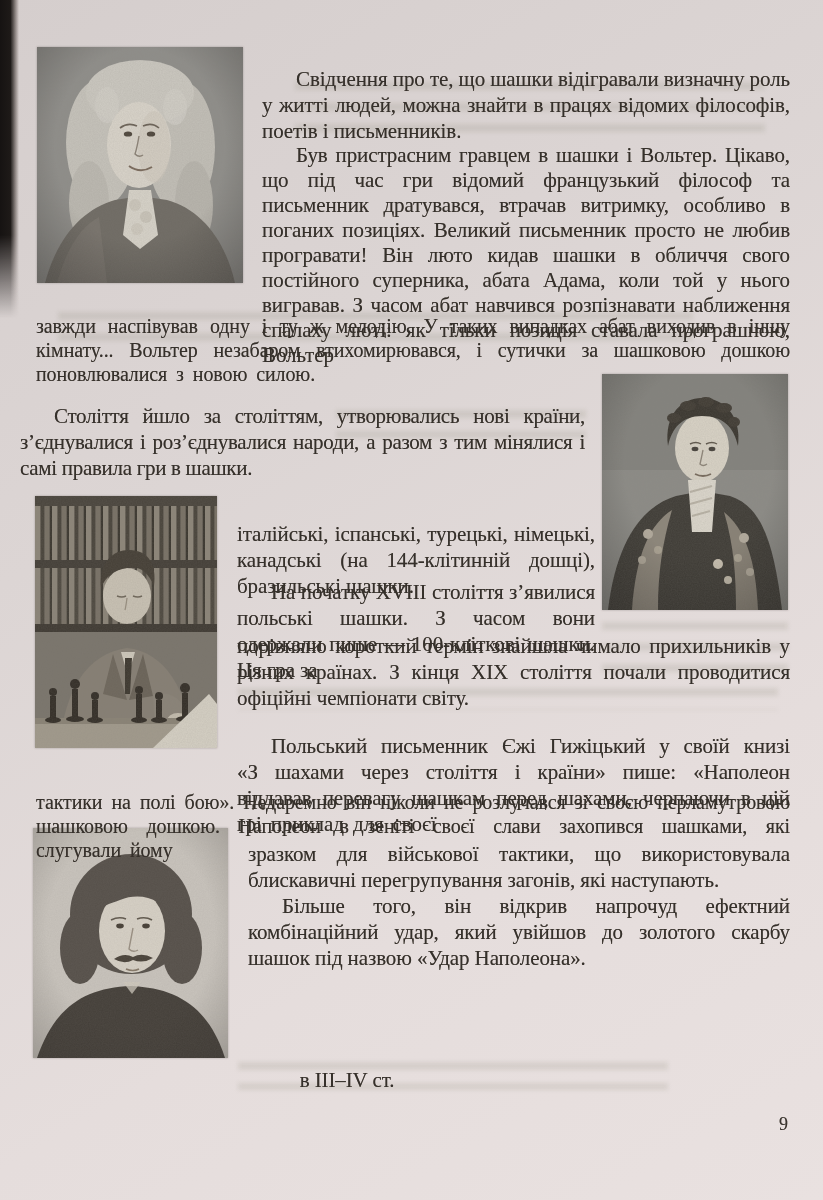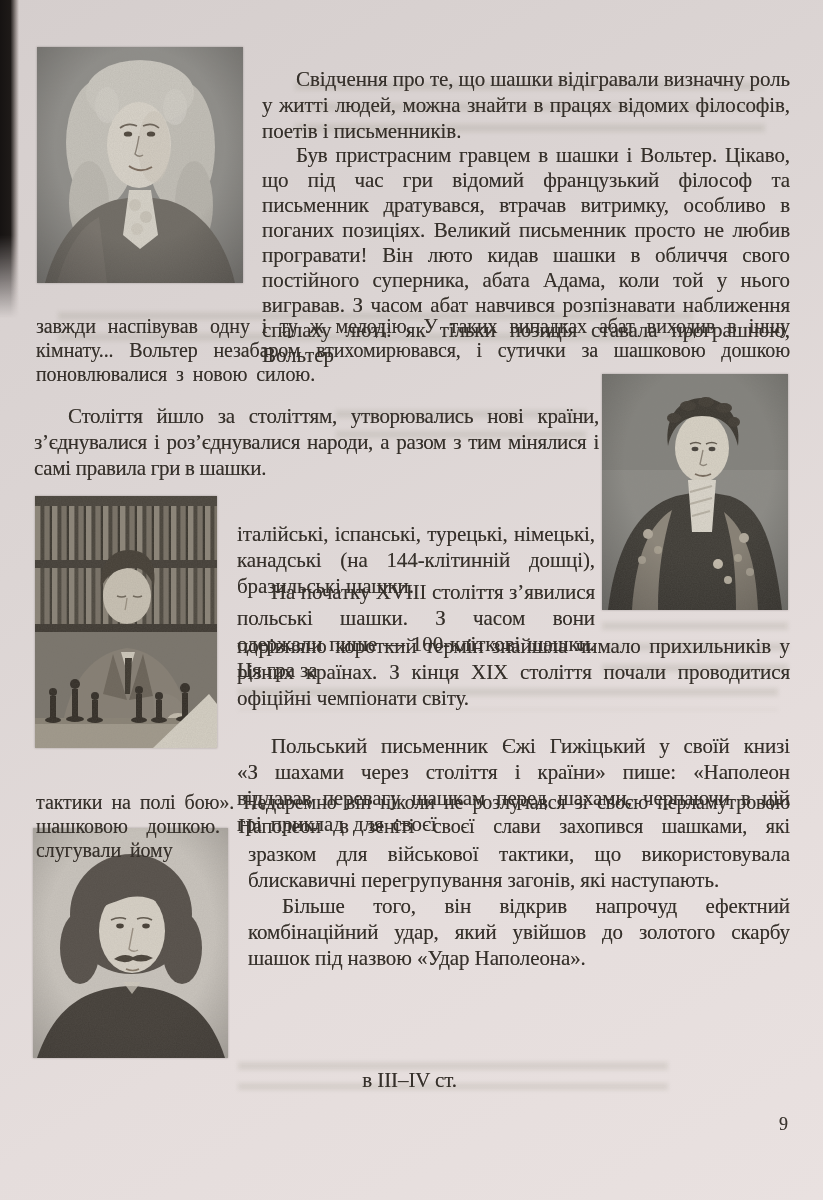--- a/index.html
+++ b/index.html
@@ -25,31 +25,31 @@
     color:#35302b;
     font-size:21px;line-height:26px;
     text-shadow:0 0 .5px rgba(70,58,46,.55);
     letter-spacing:-0.1px;
   }
   .indent{text-indent:34px;}
   .wide{font-size:20px;line-height:24px;word-spacing:4px;}
   .b1{left:262px;top:45px;width:528px;}
   .b2{left:262px;top:122px;width:528px;line-height:25px;}
   .b3{left:36px;top:294px;width:754px;}
-  .b4{left:34px;top:363px;width:565px;letter-spacing:-0.3px;margin-top:40px;}
+  .b4{left:20px;top:363px;width:565px;letter-spacing:-0.3px;margin-top:40px;}
   .b5{left:36px;top:435px;width:565px;letter-spacing:-0.3px;}
   .b6{left:237px;top:500px;width:358px;}
   .b7{left:237px;top:558px;width:358px;}
   .b8{left:237px;top:612px;width:553px;}
   .b9{left:237px;top:712px;width:553px;word-spacing:4px;}
   .b10{left:36px;top:770px;width:754px;}
   .b11{left:248px;top:820px;width:542px;}
   .b12{left:248px;top:872px;width:542px;}
   .b13{left:248px;top:942px;width:542px;}
-  .b14{left:237px;top:1046px;width:220px;text-align:right;}
+  .b14{left:237px;top:1046px;width:220px;text-align:center;}
   .pageno{
     position:absolute;left:762px;top:1114px;
     font-size:18px;color:#3a3530;text-align:right;width:26px;
     text-shadow:0 0 .5px rgba(70,58,46,.5);
   }
   
   .fig{position:absolute;margin:0;padding:0;box-shadow:0 0 2px rgba(60,50,45,.35);}
   .fig svg{display:block;}
   .fig-voltaire{left:37px;top:47px;width:206px;height:236px;}
   .fig-napoleon{left:602px;top:374px;width:186px;height:236px;}

